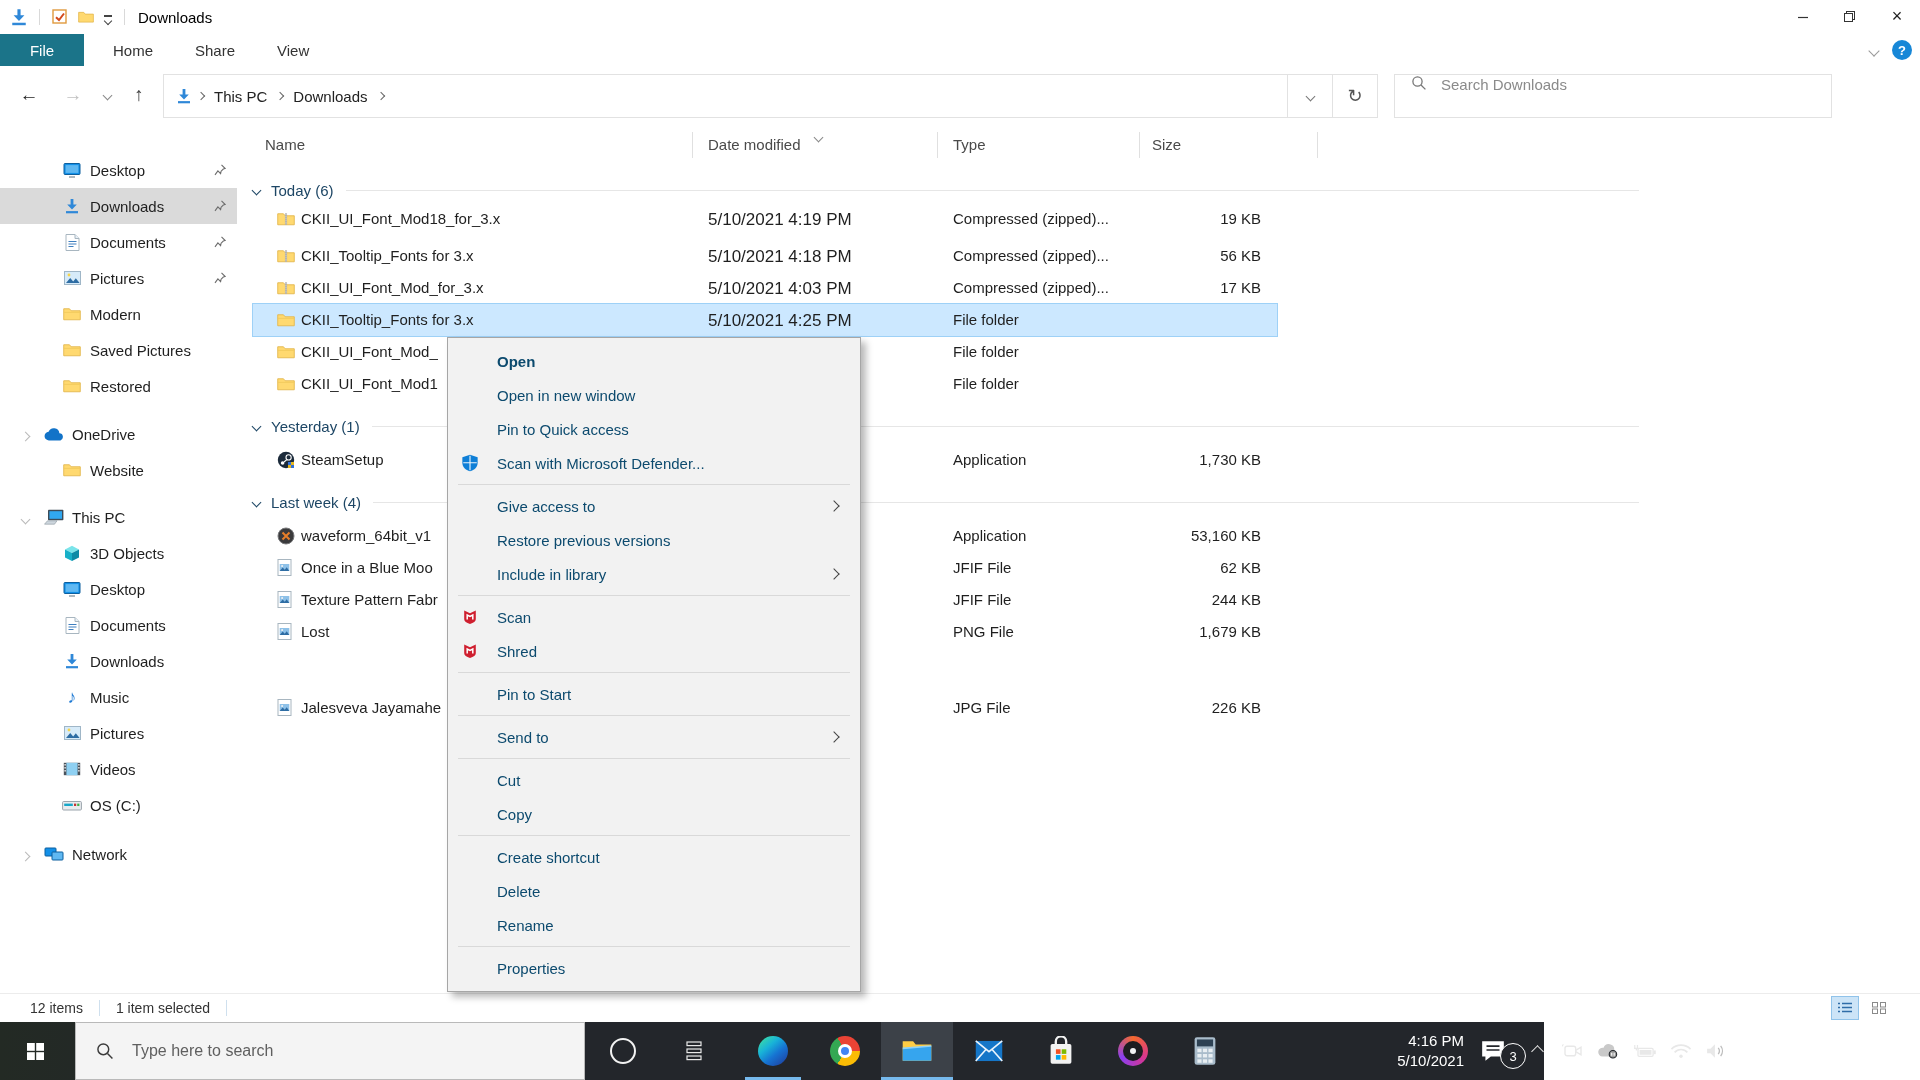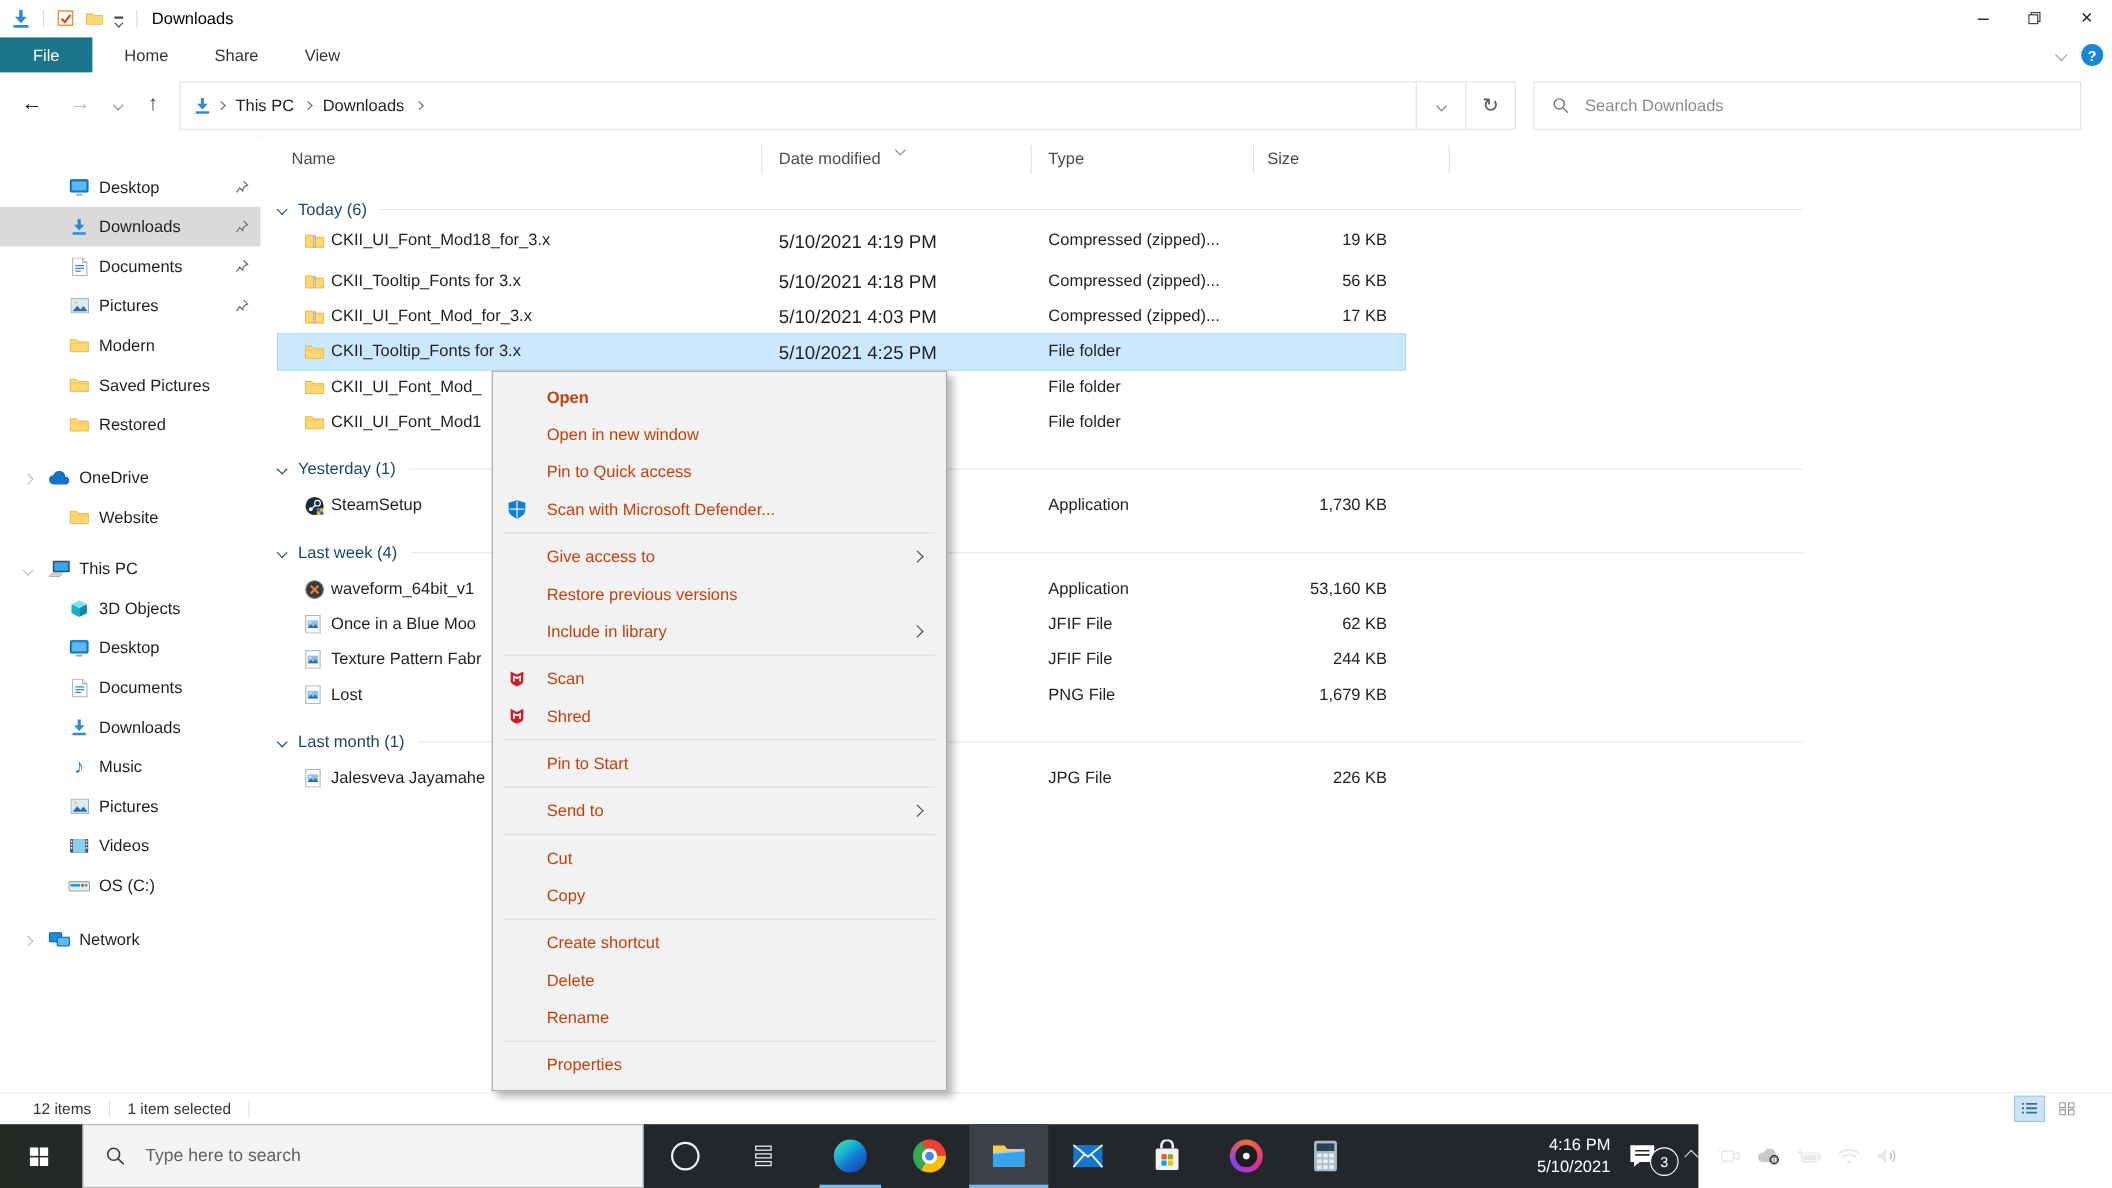--- a/index.html
+++ b/index.html
@@ -22,21 +22,21 @@
   #ribbon-right{position:absolute;right:8px;top:34px;height:32px;display:flex;align-items:center;gap:14px}
   .help-circle{width:20px;height:20px;border-radius:50%;background:#1787d7;color:#fff;font-size:13px;font-weight:bold;display:flex;align-items:center;justify-content:center}
   
   #addressrow{position:absolute;left:0;top:66px;width:1920px;height:58px;background:#fff;border-bottom:1px solid #e8e8e8}
   .navbtn{position:absolute;top:72px;height:46px;display:flex;align-items:center;justify-content:center;font-size:19px;color:#444}
   #addrbox{position:absolute;left:163px;top:74px;width:1215px;height:44px;border:1px solid #e2e2e2;box-sizing:border-box;display:flex;align-items:center}
   .crumb{font-size:15px;color:#222;padding:0 4px}
   .csep{margin:0 6px;border-color:#666}
   #addr-tail{position:absolute;right:0;top:0;height:42px;display:flex}
   .tailbtn{width:44px;height:42px;border-left:1px solid #e2e2e2;display:flex;align-items:center;justify-content:center;color:#555;font-size:18px}
-  #searchbox{position:absolute;left:1394px;top:74px;width:498px;height:44px;border:1px solid #e2e2e2;box-sizing:border-box;display:flex;align-items:center;gap:12px;padding-left:16px}
+  #searchbox{position:absolute;left:1394px;top:74px;width:438px;height:44px;border:1px solid #e2e2e2;box-sizing:border-box;display:flex;align-items:flex-start;gap:12px;padding-left:16px}
   #searchbox input{border:none;outline:none;font-size:15px;font-family:"Liberation Sans",sans-serif;color:#333;width:380px}
   #searchbox input::placeholder{color:#8a8a8a}
   
   #sidebar{position:absolute;left:0;top:124px;width:237px;bottom:86px;background:#fff;padding-top:28px;box-sizing:border-box}
   .nav-item{height:36px;display:flex;align-items:center;position:relative;font-size:15px;color:#1f1f1f}
   .nav-item .exp{position:absolute;left:22px}
   .nav-item .exp .chev{border-color:#b9b9b9;width:6px;height:6px}
   .nav-item .nico{position:absolute;left:44px;width:20px;display:flex;justify-content:center}
   .nav-item .lbl{position:absolute;left:72px;white-space:nowrap}
   .nav-item.lvl1 .nico{left:62px}
@@ -59,21 +59,21 @@
   .fi{position:absolute;left:24px;top:7px}
   .c-name{position:absolute;left:48px;top:7px;font-size:15px;color:#1f1f1f;white-space:nowrap}
   .c-date{position:absolute;left:455px;top:7px;font-size:17px;color:#1f1f1f;white-space:nowrap}
   .c-type{position:absolute;left:700px;top:7px;font-size:15px;color:#1f1f1f;white-space:nowrap}
   .c-size{position:absolute;left:850px;top:7px;width:158px;text-align:right;font-size:15px;color:#1f1f1f}
   
   #ctx{position:absolute;left:447px;top:337px;width:414px;background:#f2f2f2;border:1px solid #a6a6a6;
     box-shadow:5px 5px 7px rgba(0,0,0,.28);padding:6px 0;z-index:50;box-sizing:border-box}
   .mi{height:34px;display:flex;align-items:center;position:relative;padding-left:12px}
   .mi .mico{width:20px;display:flex;justify-content:center}
-  .mi .mlbl{margin-left:17px;font-size:15px;color:#c2410c;white-space:nowrap}
+  .mi .mlbl{margin-left:17px;font-size:15px;color:#0c4a6e;white-space:nowrap}
   .mi.bold .mlbl{font-weight:bold}
   .mi.sub::after{content:"";position:absolute;right:22px;top:13px;width:7px;height:7px;
     border-right:1.4px solid #444;border-top:1.4px solid #444;transform:rotate(45deg)}
   .msep{height:1px;background:#d9d9d9;margin:4px 10px}
   
   #statusbar{position:absolute;left:0;bottom:58px;width:1920px;height:28px;background:#fff;border-top:1px solid #ececec;display:flex;align-items:center;font-size:14px;color:#333}
   .ssep{width:1px;height:16px;background:#cfe0ee;margin:0 16px}
   .viewbtn{position:absolute;top:3px;width:26px;height:22px;display:flex;align-items:center;justify-content:center}
   .viewbtn.active{background:#cce4f7;outline:1px solid #90c3ea}
   
@@ -561,25 +561,20 @@
           <rect x="2.2" y="5" width="9.6" height="7" fill="#8ec1e8"></rect>
           <path d="M2.2 12 l3-3.4 2 2.2 2-2.6 2.6 3.8z" fill="#2e6da4"></path>
           <circle cx="4.6" cy="7" r="1" fill="#f2f2f2"></circle>
         </svg>
       </span>
     <span class="c-name">Lost</span>
     <span class="c-type">PNG File</span>
     <span class="c-size">1,679 KB</span>
   </div>
 
-  <div class="group-row" style="top:532px">
-    <span class="chev cv"></span>
-    <span class="group-lbl">Last month (1)</span>
-    <span class="group-line"></span>
-  </div>
   <div class="row" style="top:568px">
     <span class="fi">
         <svg width="15" height="17" viewBox="0 0 14 17">
           <rect x="0.5" y="0.5" width="13" height="16" fill="#fff" stroke="#a8b6c0"></rect>
           <rect x="2.2" y="5" width="9.6" height="7" fill="#8ec1e8"></rect>
           <path d="M2.2 12 l3-3.4 2 2.2 2-2.6 2.6 3.8z" fill="#2e6da4"></path>
           <circle cx="4.6" cy="7" r="1" fill="#f2f2f2"></circle>
         </svg>
       </span>
     <span class="c-name">Jalesveva Jayamahe</span>

